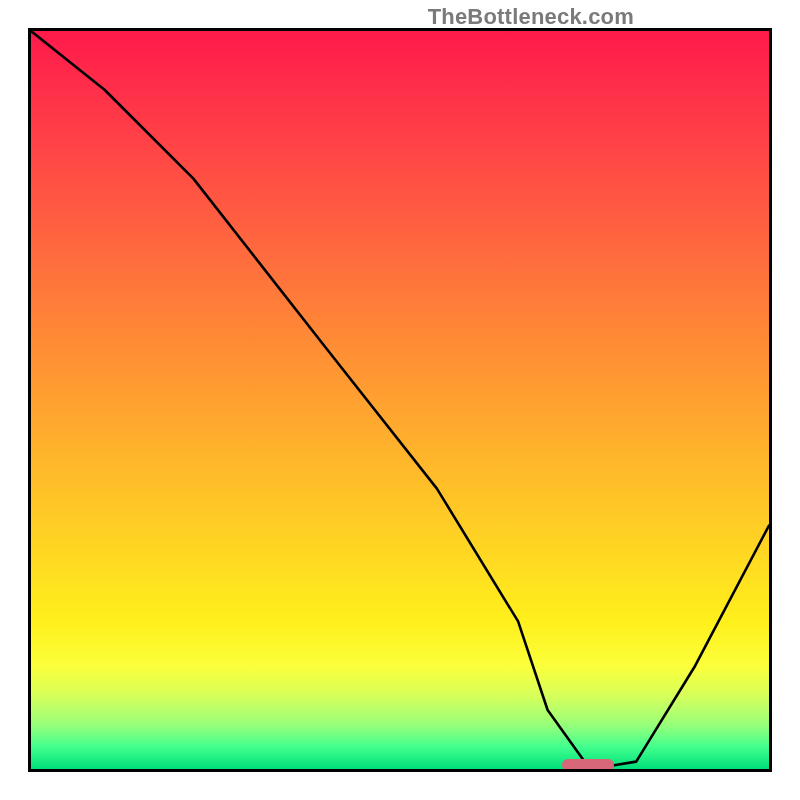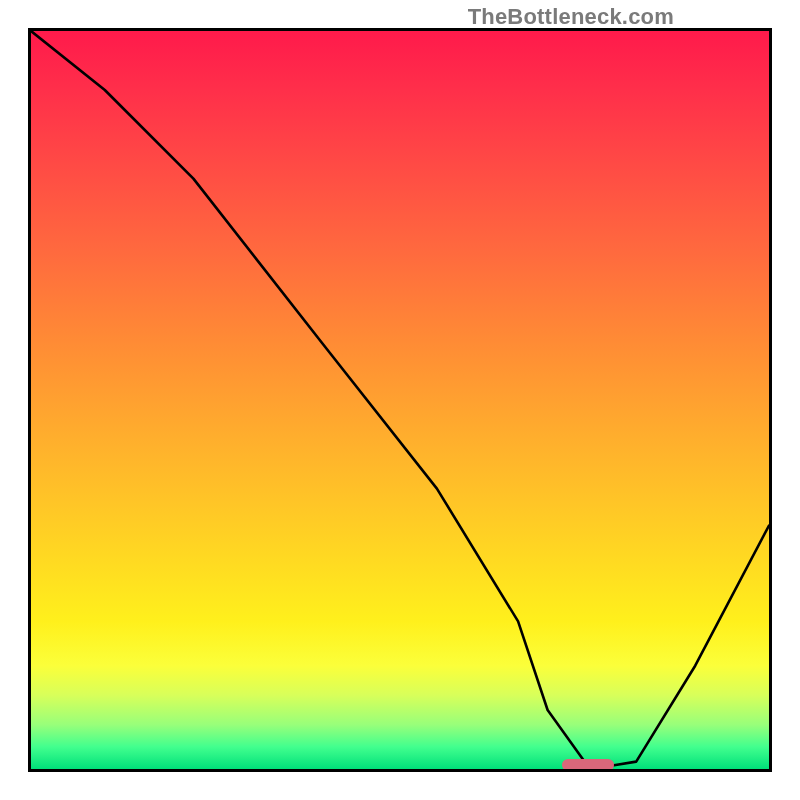--- a/index.html
+++ b/index.html
@@ -8,21 +8,20 @@
     width: 800px;
     height: 800px;
     background: #ffffff;
     overflow: hidden;
     font-family: Arial, Helvetica, sans-serif;
   }
   .stage {
     position: relative;
     width: 644px;
     height: 800px;
-    padding-left: 40px;
   }
   .watermark {
     position: absolute;
     top: 4px;
     right: 10px;
     font-size: 22px;
     font-weight: 600;
     color: #7a7a7a;
     letter-spacing: 0.2px;
     user-select: none;

